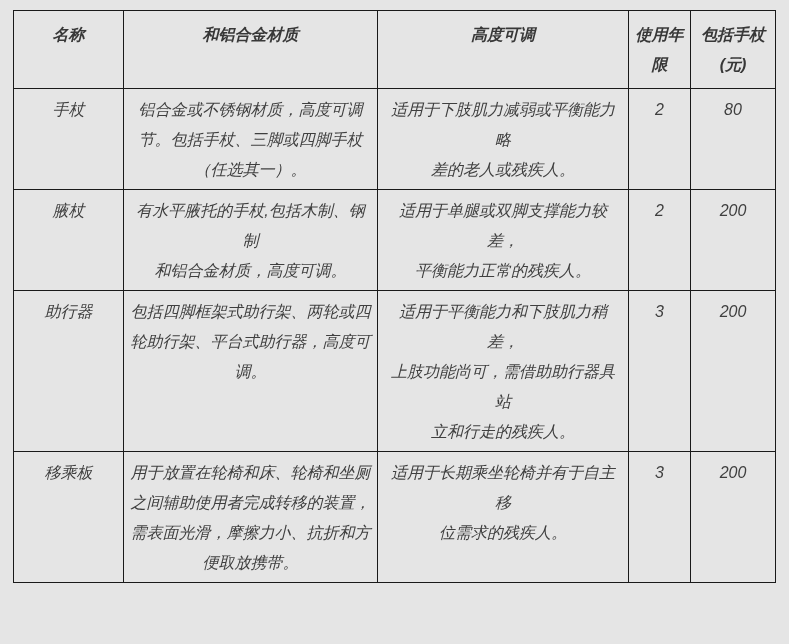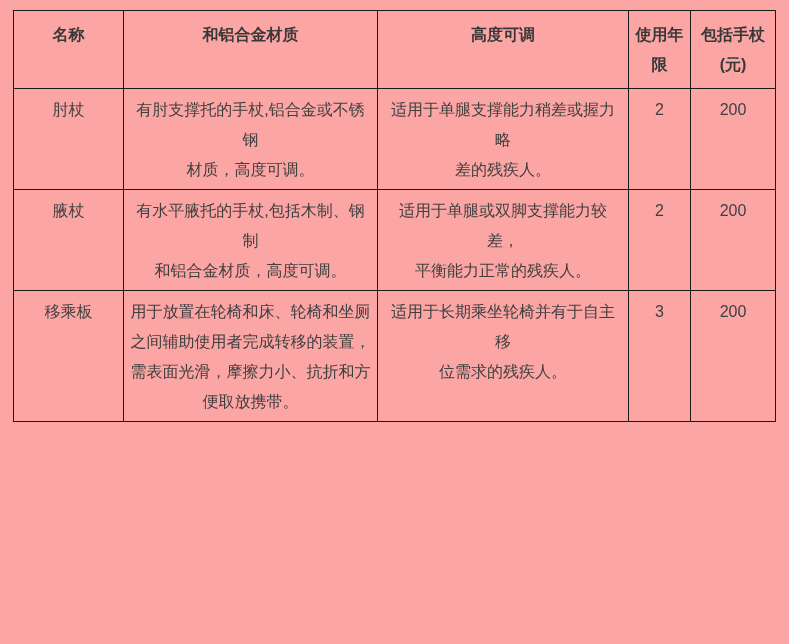--- a/index.html
+++ b/index.html
@@ -7,22 +7,23 @@
     padding: 0;
     background: #ffffff;
     width: 789px;
     height: 644px;
     font-family: "Liberation Sans", sans-serif;
   }
   .page {
     position: relative;
     width: 789px;
     height: 644px;
-    background: #fca5a5;
+    background: #e5e5e5;
     overflow: hidden;
+    font-style: italic;
   }
   table.subsidy-table {
     position: absolute;
     left: 13px;
     top: 10px;
     width: 762px;
     border-collapse: collapse;
     table-layout: fixed;
   }
   .subsidy-table th,
@@ -70,36 +71,48 @@
     <tbody>
       <tr class="hrow">
         <th>名称</th>
         <th>和铝合金材质</th>
         <th>高度可调</th>
         <th>使用年
 限</th>
         <th>包括手杖
 (元)</th>
       </tr>
-      <tr class="r2">
-        <td>肘杖</td>
-        <td>有肘支撑托的手杖,铝合金或不锈钢
-材质，高度可调。</td>
-        <td>适用于单腿支撑能力稍差或握力略
-差的残疾人。</td>
+      <tr class="r1">
+        <td>手杖</td>
+        <td>铝合金或不锈钢材质，高度可调
+节。包括手杖、三脚或四脚手杖
+（任选其一）。</td>
+        <td>适用于下肢肌力减弱或平衡能力略
+差的老人或残疾人。</td>
         <td>2</td>
-        <td>200</td>
+        <td>80</td>
       </tr>
       <tr class="r3">
         <td>腋杖</td>
         <td>有水平腋托的手杖,包括木制、钢制
 和铝合金材质，高度可调。</td>
         <td>适用于单腿或双脚支撑能力较差，
 平衡能力正常的残疾人。</td>
         <td>2</td>
+        <td>200</td>
+      </tr>
+      <tr class="r4">
+        <td>助行器</td>
+        <td>包括四脚框架式助行架、两轮或四
+轮助行架、平台式助行器，高度可
+调。</td>
+        <td>适用于平衡能力和下肢肌力稍差，
+上肢功能尚可，需借助助行器具站
+立和行走的残疾人。</td>
+        <td>3</td>
         <td>200</td>
       </tr>
       <tr class="r5">
         <td>移乘板</td>
         <td>用于放置在轮椅和床、轮椅和坐厕
 之间辅助使用者完成转移的装置，
 需表面光滑，摩擦力小、抗折和方
 便取放携带。</td>
         <td>适用于长期乘坐轮椅并有于自主移
 位需求的残疾人。</td>

